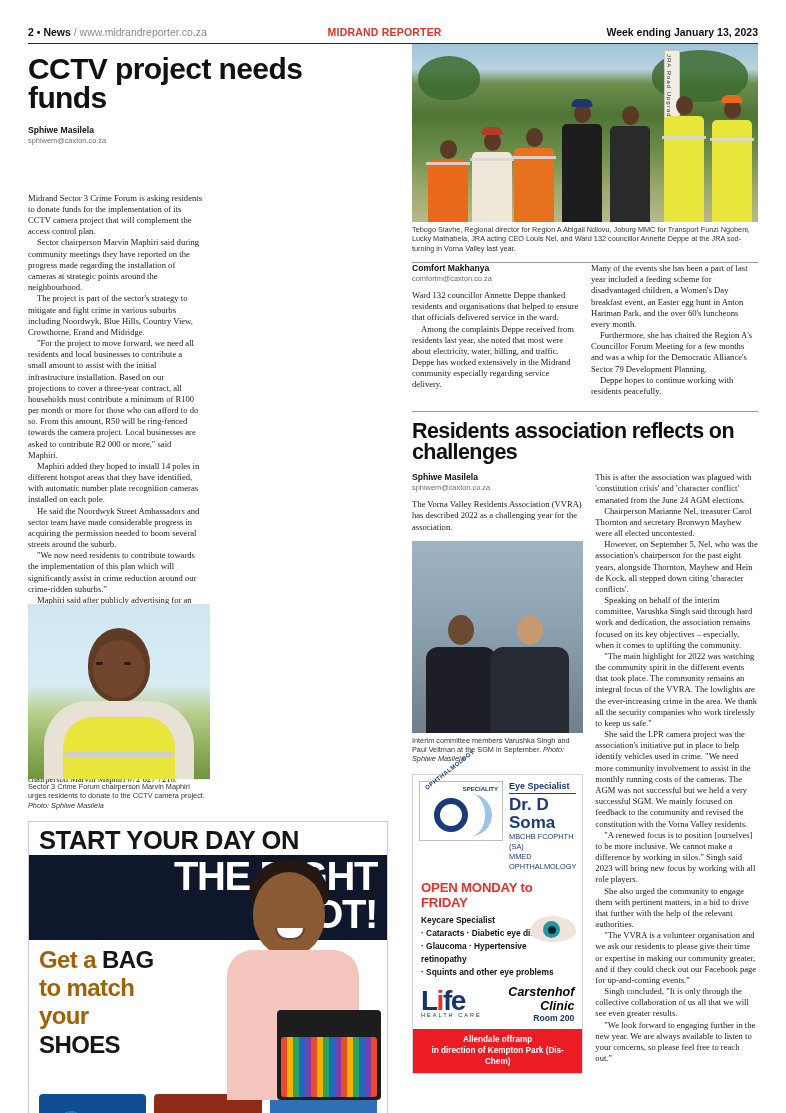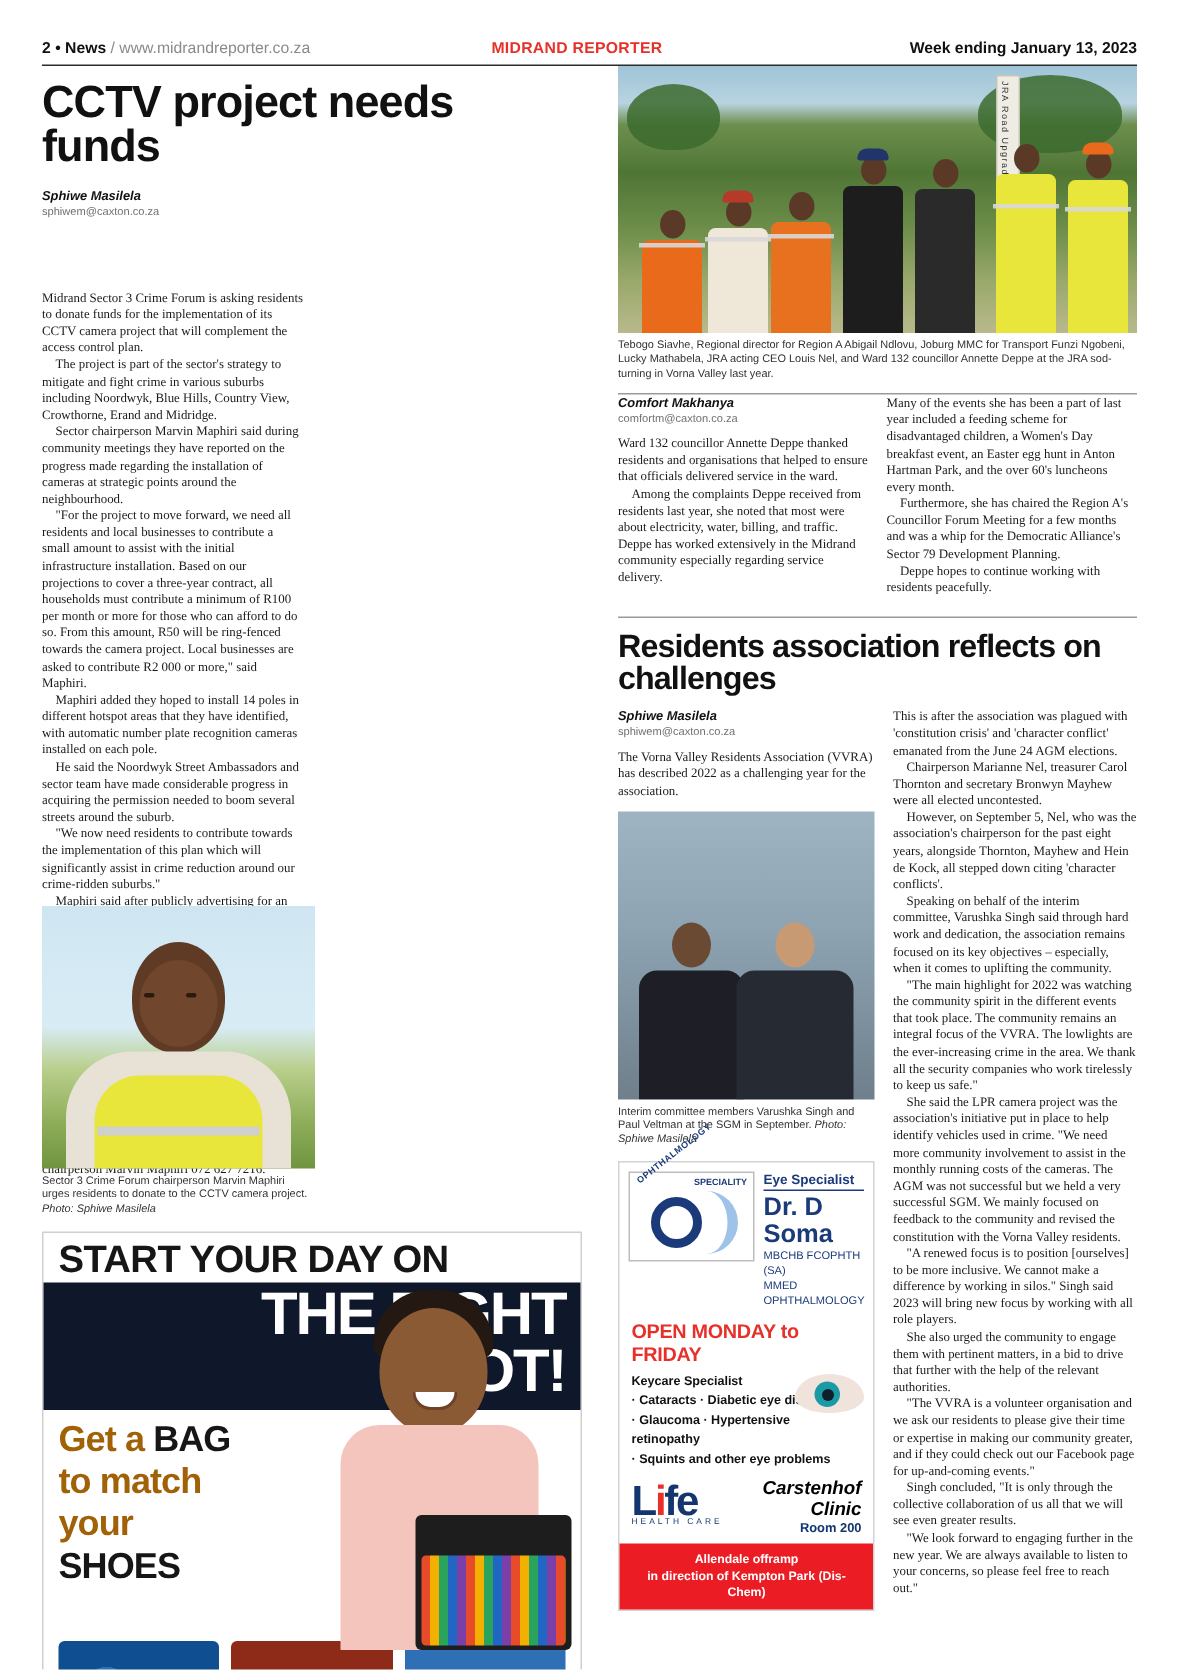--- a/index.html
+++ b/index.html
@@ -37,21 +37,21 @@
   h1.headline {
     font-family: "Liberation Sans", sans-serif;
     font-weight: bold; color: #111; line-height: .98;
     letter-spacing: -.6px;
   }
   .hl-main { font-size: 30px; margin: 10px 0 12px 0; }
   .hl-sub  { font-size: 21.5px; margin: 9px 0 9px 0; }
 
   .byline {
     font-family: "Liberation Sans", sans-serif;
-    font-weight: bold; font-style: italic; font-size: 8.6px; color: #111;
+    font-weight: bold; font-size: 8.6px; color: #111;
     margin-bottom: 1px;
   }
   .byemail {
     font-family: "Liberation Sans", sans-serif;
     font-size: 7.4px; color: #6f6f6f; margin-bottom: 7px;
   }
 
   .twocol { column-count: 2; column-gap: 12px; column-fill: auto; margin-top: 48px; }
   .twocol p, .onecol p {
     font-family: "Liberation Serif", serif;
@@ -194,22 +194,22 @@
 
     <div class="col-left">
 
       <h1 class="headline hl-main">CCTV project needs funds</h1>
 
       <div class="byline">Sphiwe Masilela</div>
       <div class="byemail">sphiwem@caxton.co.za</div>
 
       <div class="twocol">
         <p>Midrand Sector 3 Crime Forum is asking residents to donate funds for the implementation of its CCTV camera project that will complement the access control plan.</p>
+        <p>Sector chairperson Marvin Maphiri said during community meetings they have reported on the progress made regarding the installation of cameras at strategic points around the neighbourhood.</p>
         <p>The project is part of the sector's strategy to mitigate and fight crime in various suburbs including Noordwyk, Blue Hills, Country View, Crowthorne, Erand and Midridge.</p>
-        <p>Sector chairperson Marvin Maphiri said during community meetings they have reported on the progress made regarding the installation of cameras at strategic points around the neighbourhood.</p>
         <p>"For the project to move forward, we need all residents and local businesses to contribute a small amount to assist with the initial infrastructure installation. Based on our projections to cover a three-year contract, all households must contribute a minimum of R100 per month or more for those who can afford to do so. From this amount, R50 will be ring-fenced towards the camera project. Local businesses are asked to contribute R2 000 or more," said Maphiri.</p>
         <p>Maphiri added they hoped to install 14 poles in different hotspot areas that they have identified, with automatic number plate recognition cameras installed on each pole.</p>
         <p>He said the Noordwyk Street Ambassadors and sector team have made considerable progress in acquiring the permission needed to boom several streets around the suburb.</p>
         <p>"We now need residents to contribute towards the implementation of this plan which will significantly assist in crime reduction around our crime-ridden suburbs."</p>
         <p>Maphiri said after publicly advertising for an accredited security company to install and monitor these cameras, only Midrand-based Thorburn Security Solutions applied and was ultimately given the contract.</p>
         <p>Business development manager Philadi Thobejane of Thorburn said the security company was part of the community and they were keen to be active in the area to fight crime.</p>
         <p>"Estimated cost per pole infrastructure will be R4 500 which will be multiplied by 14 poles to give us R63 000 per month on a 36-month contract. After installation, the monitoring and running of cameras will be free of charge by Thorburn," said Thobejane.</p>
         <p>Details: Midrand Sector 3 Crime Forum chairperson Marvin Maphiri 072 627 7216.</p>
       </div>
 

